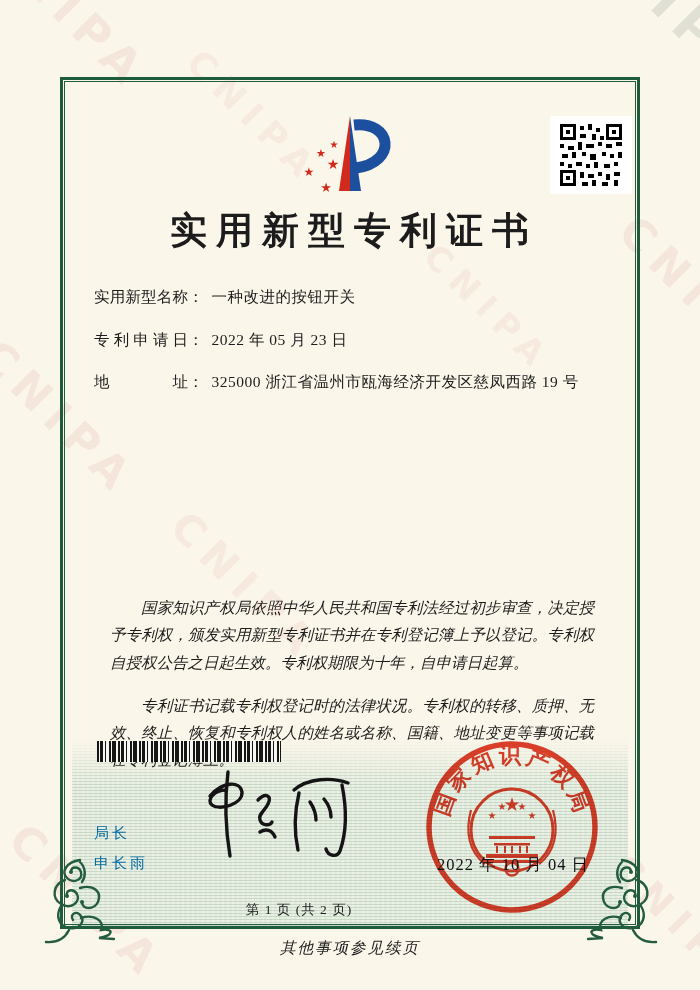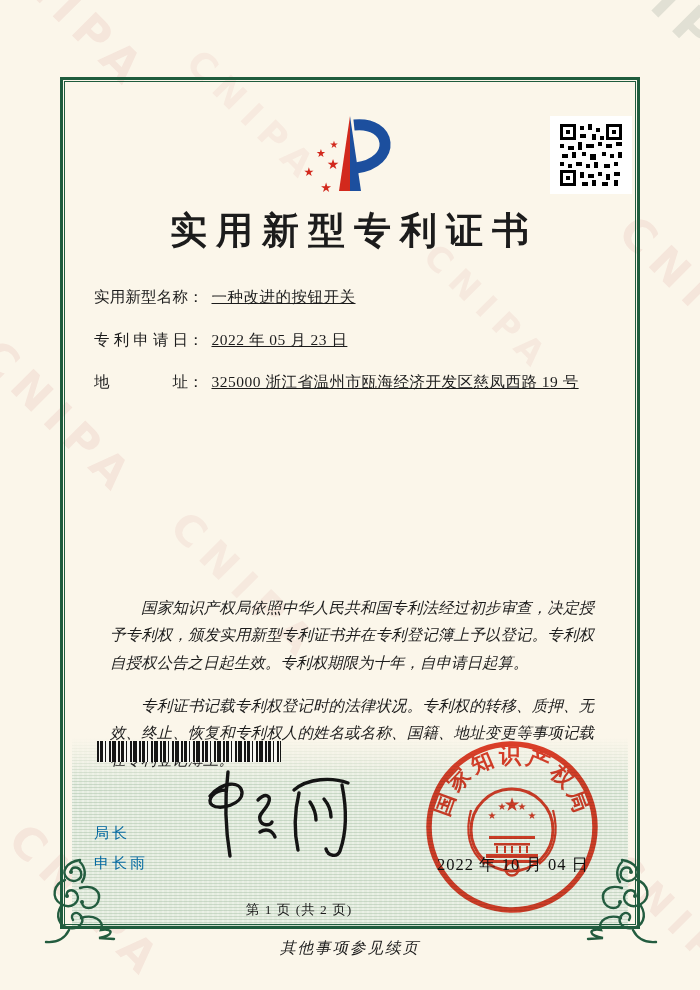--- a/index.html
+++ b/index.html
@@ -73,21 +73,21 @@
     background:#ffffff;z-index:5;
     display:flex;align-items:center;justify-content:center;
   }
   .doc-title{
     position:absolute;left:4px;top:206px;width:700px;
     text-align:center;font-size:37px;font-weight:bold;
     letter-spacing:9px;z-index:5;
   }
   
   .fields{position:absolute;left:94px;top:286px;width:520px;z-index:5;font-size:15.5px;}
-  .frow{height:22px;line-height:22px;margin-bottom:20.5px;white-space:nowrap;text-decoration:underline;}
+  .frow{height:22px;line-height:22px;margin-bottom:20.5px;white-space:nowrap;}
   .flabel{
     display:inline-block;width:94px;
     text-align:justify;text-align-last:justify;
     vertical-align:top;
   }
   .fcolon{display:inline-block;margin-right:8px;}
   .fvalue{letter-spacing:.5px;}
   .fpair2{margin-left:46px;}
   .fpair2 .flabel2{letter-spacing:2px;}
   

